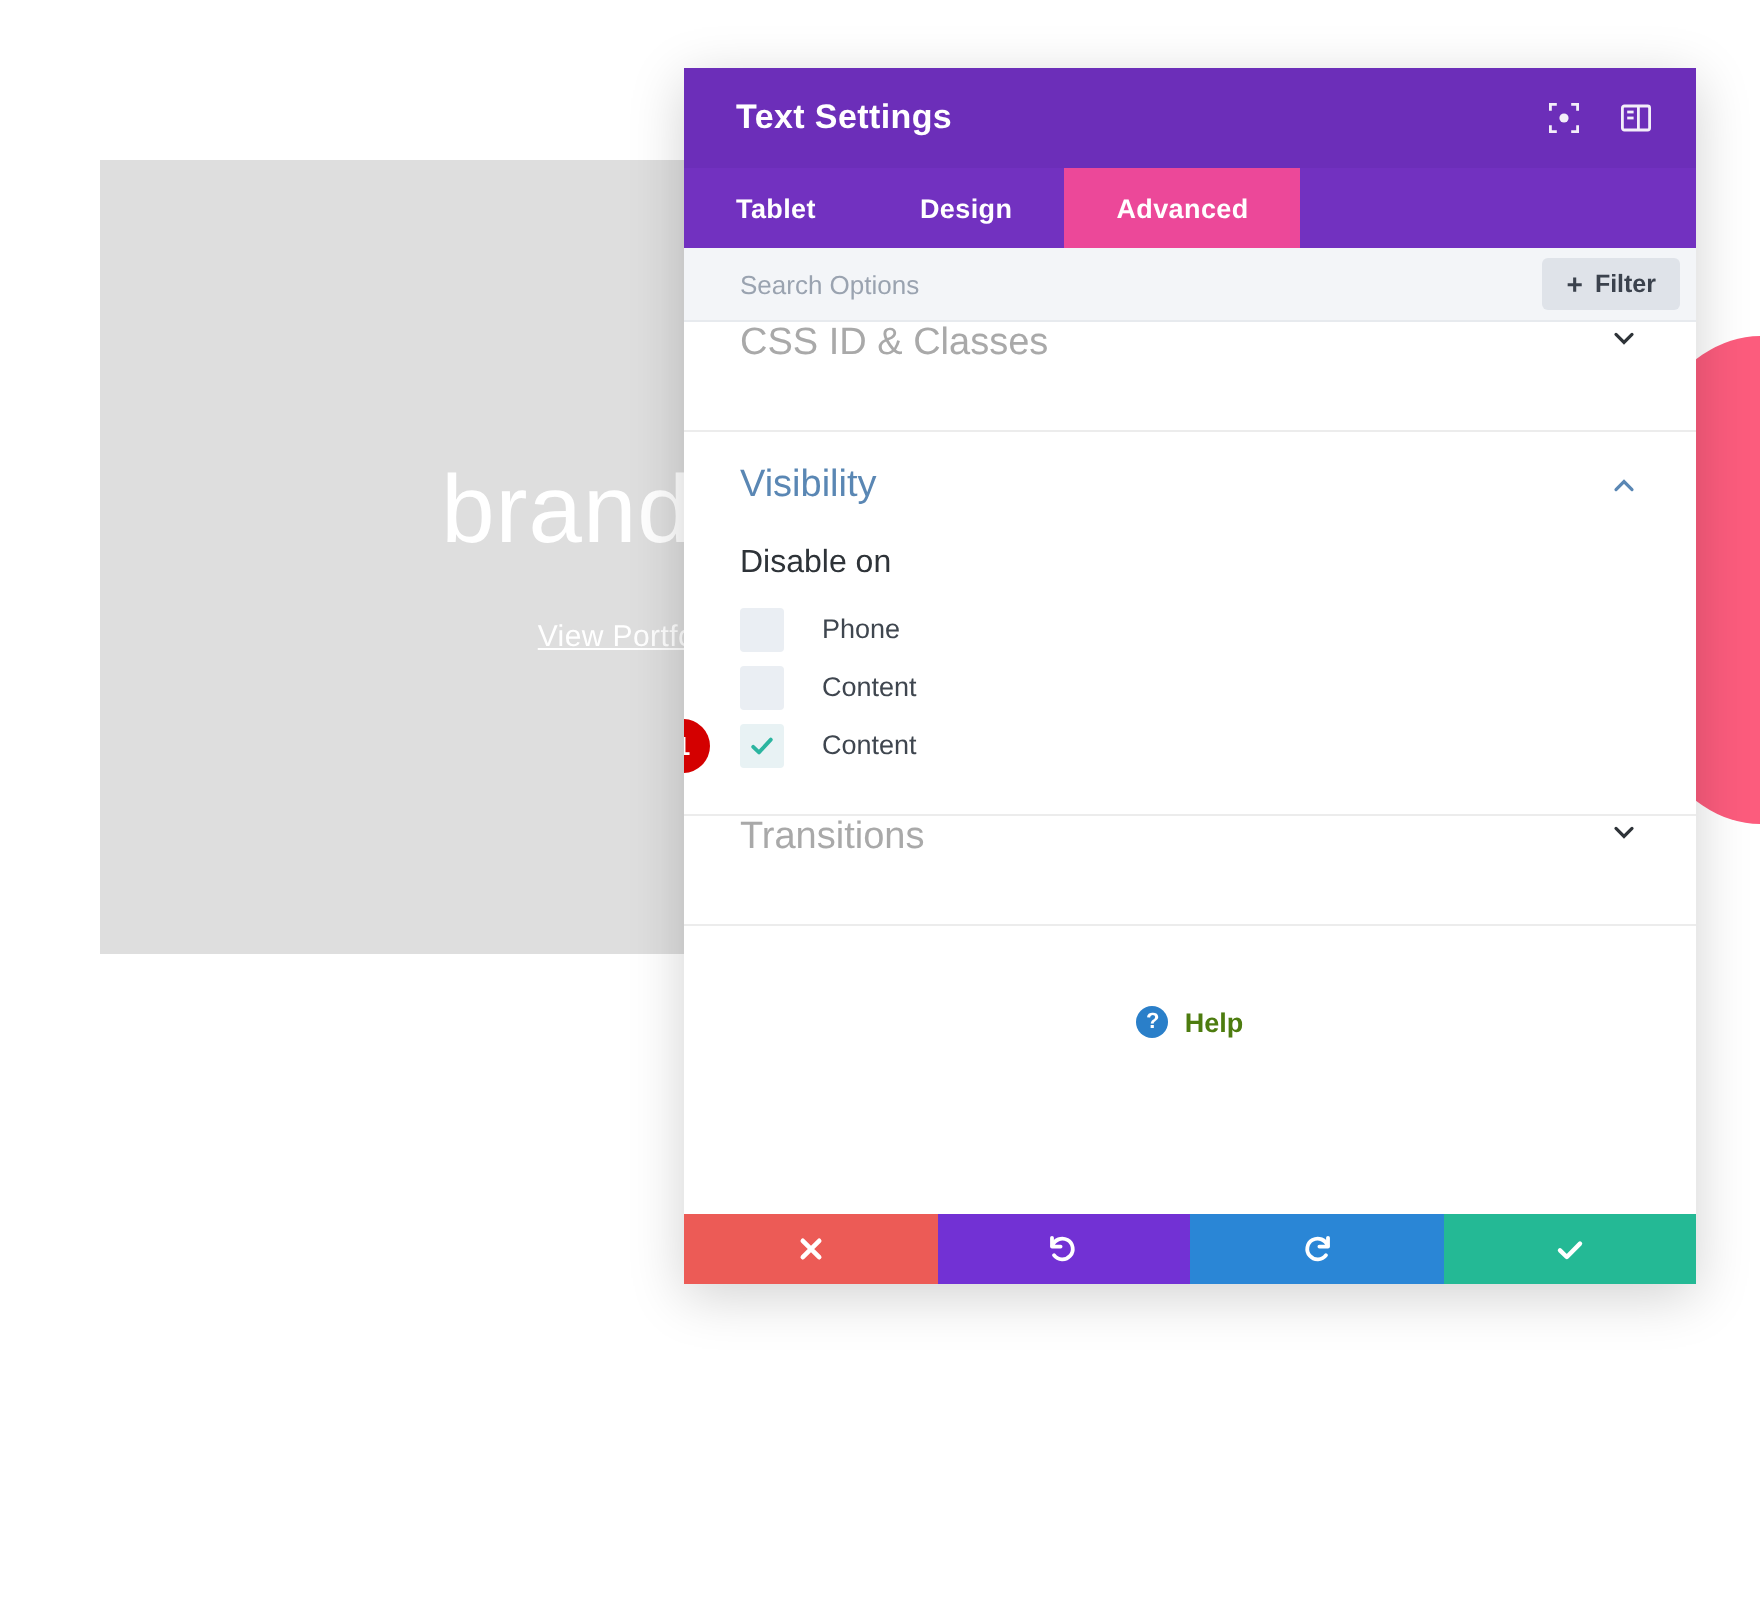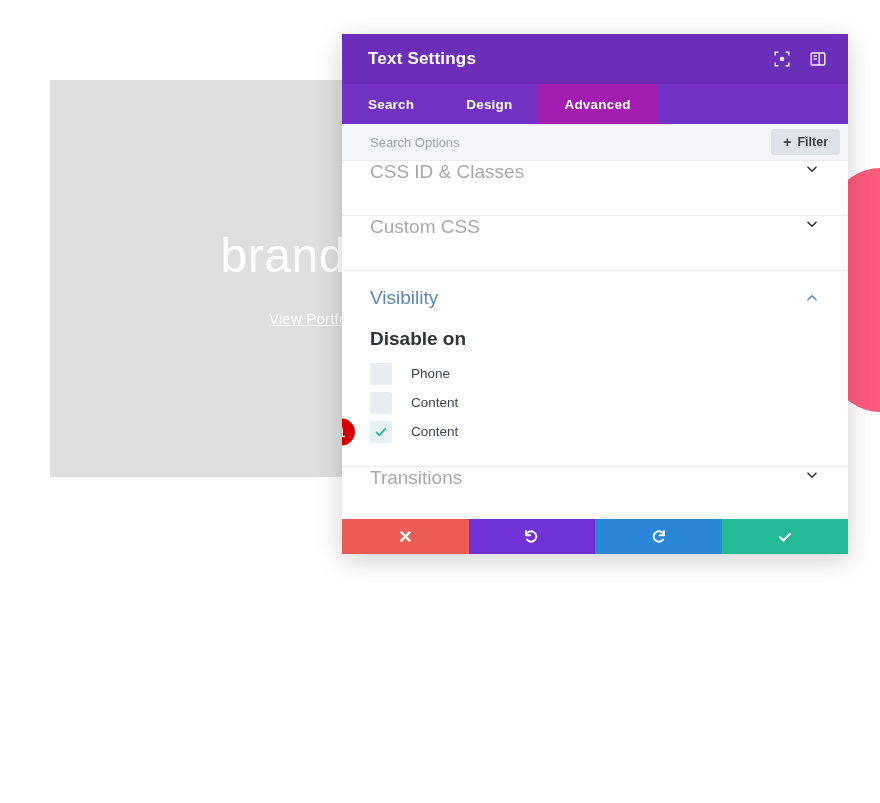--- a/index.html
+++ b/index.html
@@ -32,21 +32,21 @@
   }
   .bg-circle {
     position:absolute; left:805px; top:168px;
     width:150px; height:244px;
     background:#fc5c7d; border-radius:50%;
   }
 
   
   .modal {
     position:absolute; left:342px; top:34px;
-    width:506px; height:520px;
+    width:506px; height:608px;
     background:#ffffff;
     box-shadow:0 6px 26px rgba(0,0,0,0.18);
     overflow:hidden;
     z-index:5;
     display:flex; flex-direction:column;
   }
   .modal-header {
     height:50px; background:#6c2eb9;
     display:flex; align-items:center;
     padding:0 22px 0 26px;
@@ -67,21 +67,21 @@
     height:40px; background:#7231c0;
     display:flex; align-items:stretch;
     flex:0 0 auto;
   }
   .tab {
     display:flex; align-items:center; justify-content:center;
     padding:0 26px;
     color:#ffffff; font-size:13.5px; font-weight:bold;
     letter-spacing:0.2px;
   }
-  .tab.active { background:#a21caf; }
+  .tab.active { background:#ec4899; }
 
   .searchbar {
     height:37px; background:#f3f5f8;
     border-bottom:1px solid #e7eaee;
     display:flex; align-items:center;
     padding:0 8px 0 28px;
     flex:0 0 auto;
     gap:32px;
   }
   .search-input {
@@ -110,21 +110,21 @@
     padding:0 28px;
     border-bottom:1px solid #ececec;
   }
   .acc-label { flex:1; font-size:19px; font-weight:300; color:#a9a9a9; }
   .acc-label.open { color:#5a87b4; }
   .chev { width:16px; height:16px; display:flex; align-items:center; justify-content:center; }
 
   .vis-section { border-bottom:1px solid #ececec; padding-bottom:20px; }
   .vis-head { height:53px; display:flex; align-items:center; padding:0 28px; }
   .disable-label {
-    font-size:19px; font-weight:bold; color:#2e3338;
+    font-size:16px; font-weight:normal; color:#2e3338;
     padding:0 28px; margin-top:4px; margin-bottom:9px;
   }
   .cb-row {
     display:flex; align-items:center;
     height:29px; padding-left:28px;
     position:relative;
   }
   .cb-box {
     width:22px; height:22px;
     background:#eaeef3; border-radius:2px;
@@ -197,21 +197,21 @@
             <rect x="1.2" y="2" width="13.6" height="12" rx="1"></rect>
             <line x1="9.2" y1="2" x2="9.2" y2="14"></line>
             <line x1="3.6" y1="5" x2="6.8" y2="5"></line>
             <line x1="3.6" y1="8" x2="6.8" y2="8"></line>
           </svg>
         </span>
       </div>
     </div>
 
     <div class="tabs">
-      <div class="tab">Search</div>
+      <div class="tab">Tablet</div>
       <div class="tab">Design</div>
       <div class="tab active">Advanced</div>
     </div>
 
     <div class="searchbar">
       <input class="search-input" type="text" placeholder="Search Options" style="">
       <button class="filter-btn">
         <span class="filter-plus">+</span>
         <span>Filter</span>
       </button>
@@ -221,28 +221,20 @@
 
       <div class="acc-row">
         <div class="acc-label">CSS ID &amp; Classes</div>
         <span class="chev">
           <svg width="14" height="14" viewBox="0 0 14 14" fill="none" stroke="#2e3338" stroke-width="1.6" stroke-linecap="round">
             <path d="M3 5.2L7 9.2L11 5.2"></path>
           </svg>
         </span>
       </div>
 
-      <div class="acc-row">
-        <div class="acc-label">Custom CSS</div>
-        <span class="chev">
-          <svg width="14" height="14" viewBox="0 0 14 14" fill="none" stroke="#2e3338" stroke-width="1.6" stroke-linecap="round">
-            <path d="M3 5.2L7 9.2L11 5.2"></path>
-          </svg>
-        </span>
-      </div>
 
       <div class="vis-section">
         <div class="vis-head">
           <div class="acc-label open">Visibility</div>
           <span class="chev">
             <svg width="14" height="14" viewBox="0 0 14 14" fill="none" stroke="#5a87b4" stroke-width="1.6" stroke-linecap="round">
               <path d="M3 8.8L7 4.8L11 8.8"></path>
             </svg>
           </span>
         </div>

